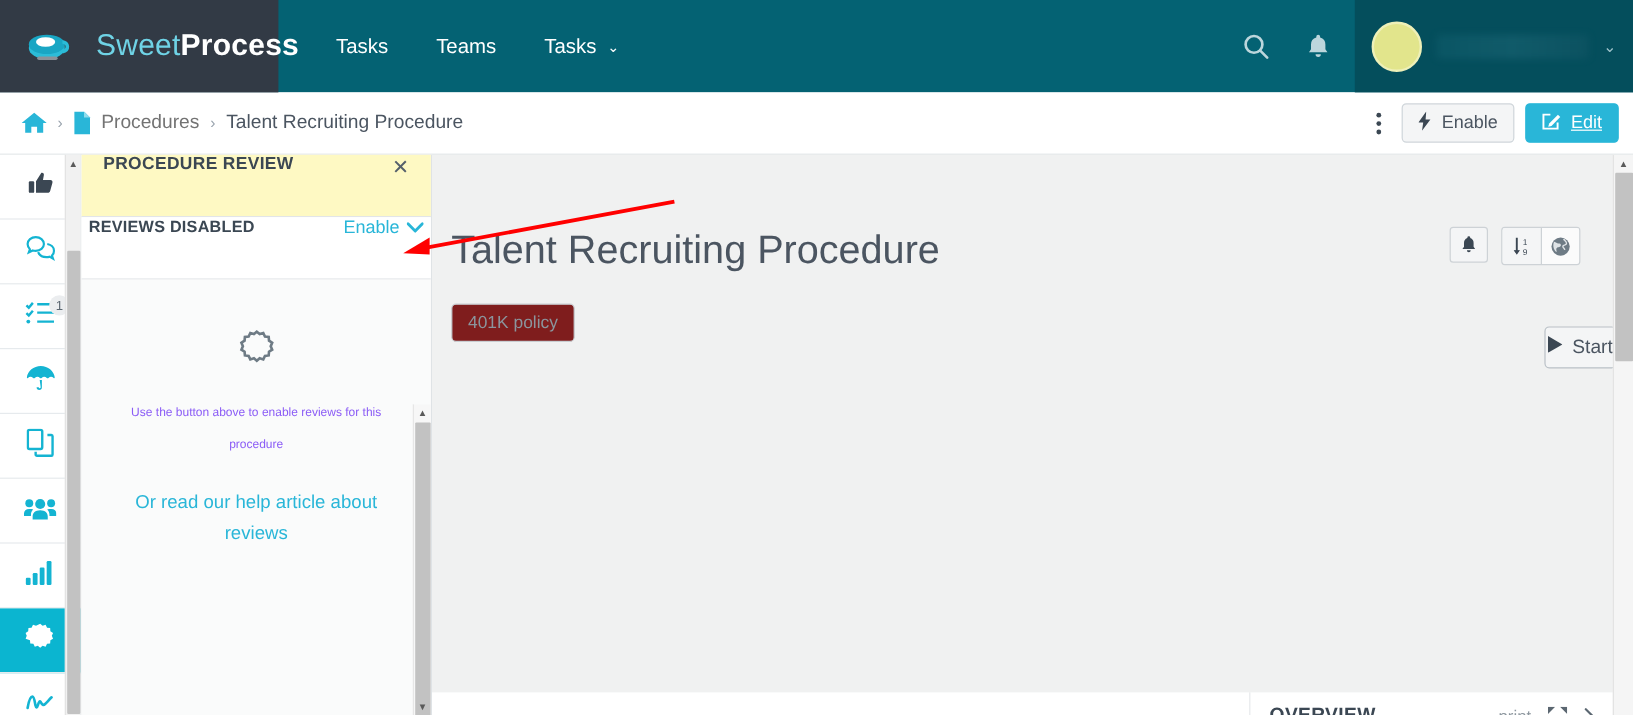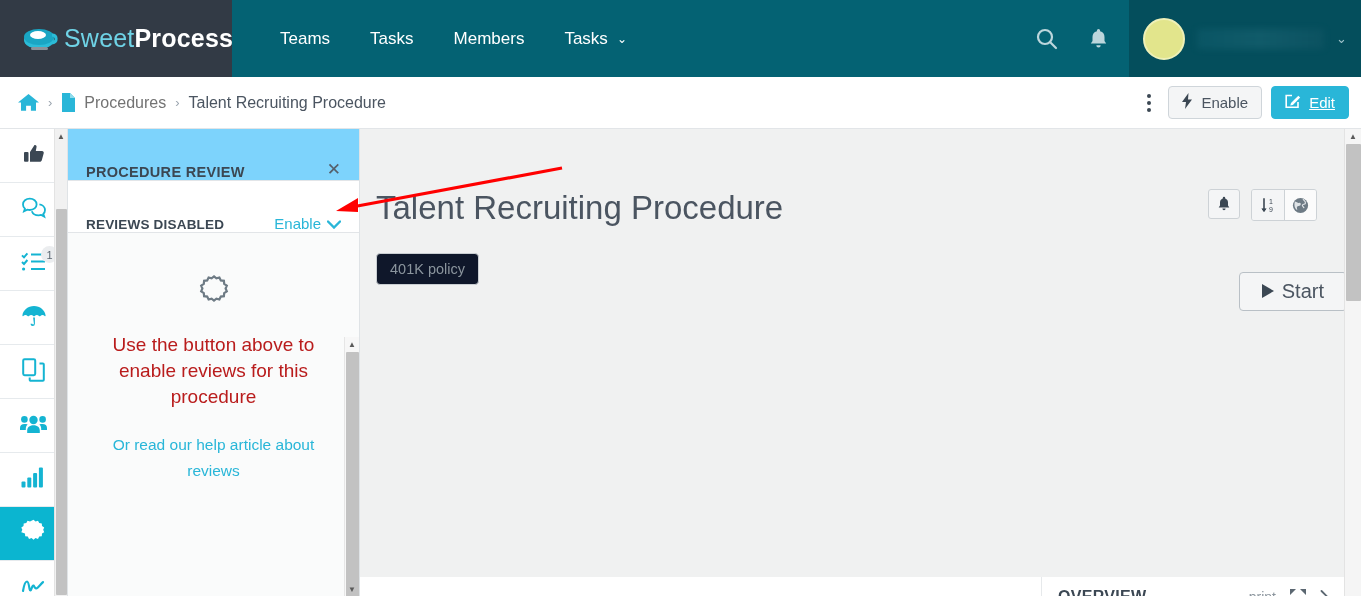--- a/index.html
+++ b/index.html
@@ -7,21 +7,21 @@
     width: 1361px; height: 596px;
     font-family: "Liberation Sans", sans-serif;
     background: #ffffff; overflow: hidden;
   }
   .app { position: relative; width: 1361px; height: 596px; }
 
   
   .topnav { display: flex; height: 77px; background: #046273; }
   .brand {
     width: 232px; height: 77px; background: #323a45;
-    display: flex; align-items: center; padding-left: 22px; gap: 4px;
+    display: flex; align-items: center; padding-left: 22px; gap: 20px;
   }
   .brand-logo { width: 38px; height: 32px; position: relative; flex: none; }
   .brand-text { font-size: 25px; color: #ffffff; letter-spacing: .2px; white-space: nowrap; }
   .brand-text .light { color: #6fd3e6; font-weight: 300; }
   .brand-text .bold { font-weight: bold; color: #ffffff; }
 
   .navitems { display: flex; align-items: center; flex: 1; }
   .navitem {
     color: #ffffff; font-size: 17px; padding: 0 20px; height: 77px;
     display: flex; align-items: center; cursor: pointer; white-space: nowrap;
@@ -93,67 +93,67 @@
     background: #f1f1f1; border-left: 1px solid #e3e3e3;
   }
   .sb-arrow { height: 14px; display: flex; align-items: center; justify-content: center;
               font-size: 8px; color: #5a5a5a; }
   .sb-thumb { position: absolute; left: 1px; width: 11px; background: #c2c2c2; border-radius: 1px; }
 
   
   .panel { width: 292px; background: #ffffff; border-right: 1px solid #dfe3e6;
            display: flex; flex-direction: column; position: relative; }
   .panel-head {
-    height: 52px; display: flex; align-items: flex-end; padding: 0 18px;
-    border-bottom: 1px solid #e2e5e8; background: #7dd3fc;
+    height: 52px; display: flex; align-items: flex-start; padding: 0 18px;
+    border-bottom: 1px solid #e2e5e8; background: #fef9c3;
   }
   .panel-title { font-size: 14.5px; font-weight: bold; color: #3b4753; letter-spacing: .3px; }
   .panel-x { margin-left: auto; font-size: 17px; color: #55606b; cursor: pointer; }
   .panel-sub {
-    height: 52px; display: flex; align-items: flex-end; padding: 0 18px;
+    height: 52px; display: flex; align-items: flex-start; padding: 0 6px;
     border-bottom: 1px solid #e2e5e8; background: #ffffff;
   }
   .panel-sub-label { font-size: 13.5px; font-weight: bold; color: #3b4753; letter-spacing: .2px; }
   .enable-link { margin-left: auto; color: #29b6d8; font-size: 15px; cursor: pointer;
                  display: flex; align-items: center; gap: 6px; }
   .panel-body {
     flex: 1; background: #fafbfb; text-align: center; padding: 40px 30px 0 30px;
     position: relative; overflow: hidden;
   }
   .gearline { display: flex; justify-content: center; margin-bottom: 12px; color: #5b6771; }
   .panel-h2 { font-size: 21px; color: #3b4753; font-weight: normal; margin-bottom: 36px; }
-  .panel-p { font-size: 19px; color: #b91c1c; line-height: 26px; margin-bottom: 22px; margin-top: 23px; }
+  .panel-p { font-size: 10px; color: #8b5cf6; line-height: 26px; margin-bottom: 22px; margin-top: 23px; }
   .panel-link { font-size: 15.5px; color: #29b6d8; line-height: 26px; cursor: pointer; }
   .panel-scroll {
     position: absolute; right: 0; top: 104px; bottom: 0; width: 15px;
     background: #f7f7f7; border-left: 1px solid #e6e6e6;
   }
 
   
   .main { flex: 1; position: relative; background: #f0f1f1; overflow: hidden; }
   .main-top { position: relative; height: 314px; padding: 60px 0 0 16px; }
   .doc-title { font-size: 33px; color: #4b5561; font-weight: normal; margin-bottom: 26px; }
   .rel-label { font-size: 13.5px; color: #7e8a94; margin-bottom: 8px; }
   .policy-tag {
     display: inline-block; border: 1px solid #c9ced2; border-radius: 4px;
-    padding: 7px 13px; font-size: 14.5px; color: #8b959d; background: #0f172a; cursor: pointer;
+    padding: 7px 13px; font-size: 14.5px; color: #8b959d; background: #7f1d1d; cursor: pointer;
   }
   .main-icons { position: absolute; right: 44px; top: 60px; display: flex; gap: 11px; }
   .sqbtn {
     width: 32px; height: 30px; border: 1px solid #cdd2d6; background: #f4f5f6;
     display: flex; align-items: center; justify-content: center; cursor: pointer;
     color: #4b5561; border-radius: 3px;
   }
   .sqgroup { display: flex; border: 1px solid #cdd2d6; border-radius: 3px; overflow: hidden; }
   .sqgroup .sqbtn { border: none; border-radius: 0; }
   .sqgroup .sqbtn + .sqbtn { border-left: 1px solid #cdd2d6; background: #fbfbfb; }
   .start-btn {
     position: absolute; right: 14px; top: 143px; display: inline-flex; align-items: center;
     gap: 8px; border: 1px solid #b9c0c6; background: #f4f5f6; color: #4b5561;
-    padding: 7px 22px; font-size: 20px; border-radius: 4px; cursor: pointer; text-align: right;
+    padding: 7px 2px; font-size: 16px; border-radius: 4px; cursor: pointer; text-align: right;
   }
 
   .steps-card {
     position: absolute; left: 0; right: 320px; top: 448px; bottom: 0;
     background: #ffffff; padding: 30px 28px 0 32px;
   }
 
   
   .overview {
     position: absolute; right: 17px; top: 448px; bottom: 0; width: 303px;
@@ -188,27 +188,24 @@
           <rect x="9" y="24" width="17" height="3" rx="1.5" fill="#8a9299"></rect>
         </svg>
       </span>
       <span class="brand-text">
         <span class="light">Sweet</span><span class="bold">Process</span>
       </span>
     </div>
 
     <div class="navitems">
       <div class="navitem">
+        <span>Tasks</span>
+      </div>
+      <div class="navitem">
         <span>Teams</span>
-      </div>
-      <div class="navitem">
-        <span>Tasks</span>
-      </div>
-      <div class="navitem">
-        <span>Members</span>
       </div>
       <div class="navitem">
         <span>Tasks</span>
         <span class="caret">⌄</span>
       </div>
     </div>
 
     <div class="navicons">
       <div class="navicon">
         <svg width="23" height="23" viewBox="0 0 23 23" fill="none" stroke="#bcd6dc" stroke-width="2.2">

